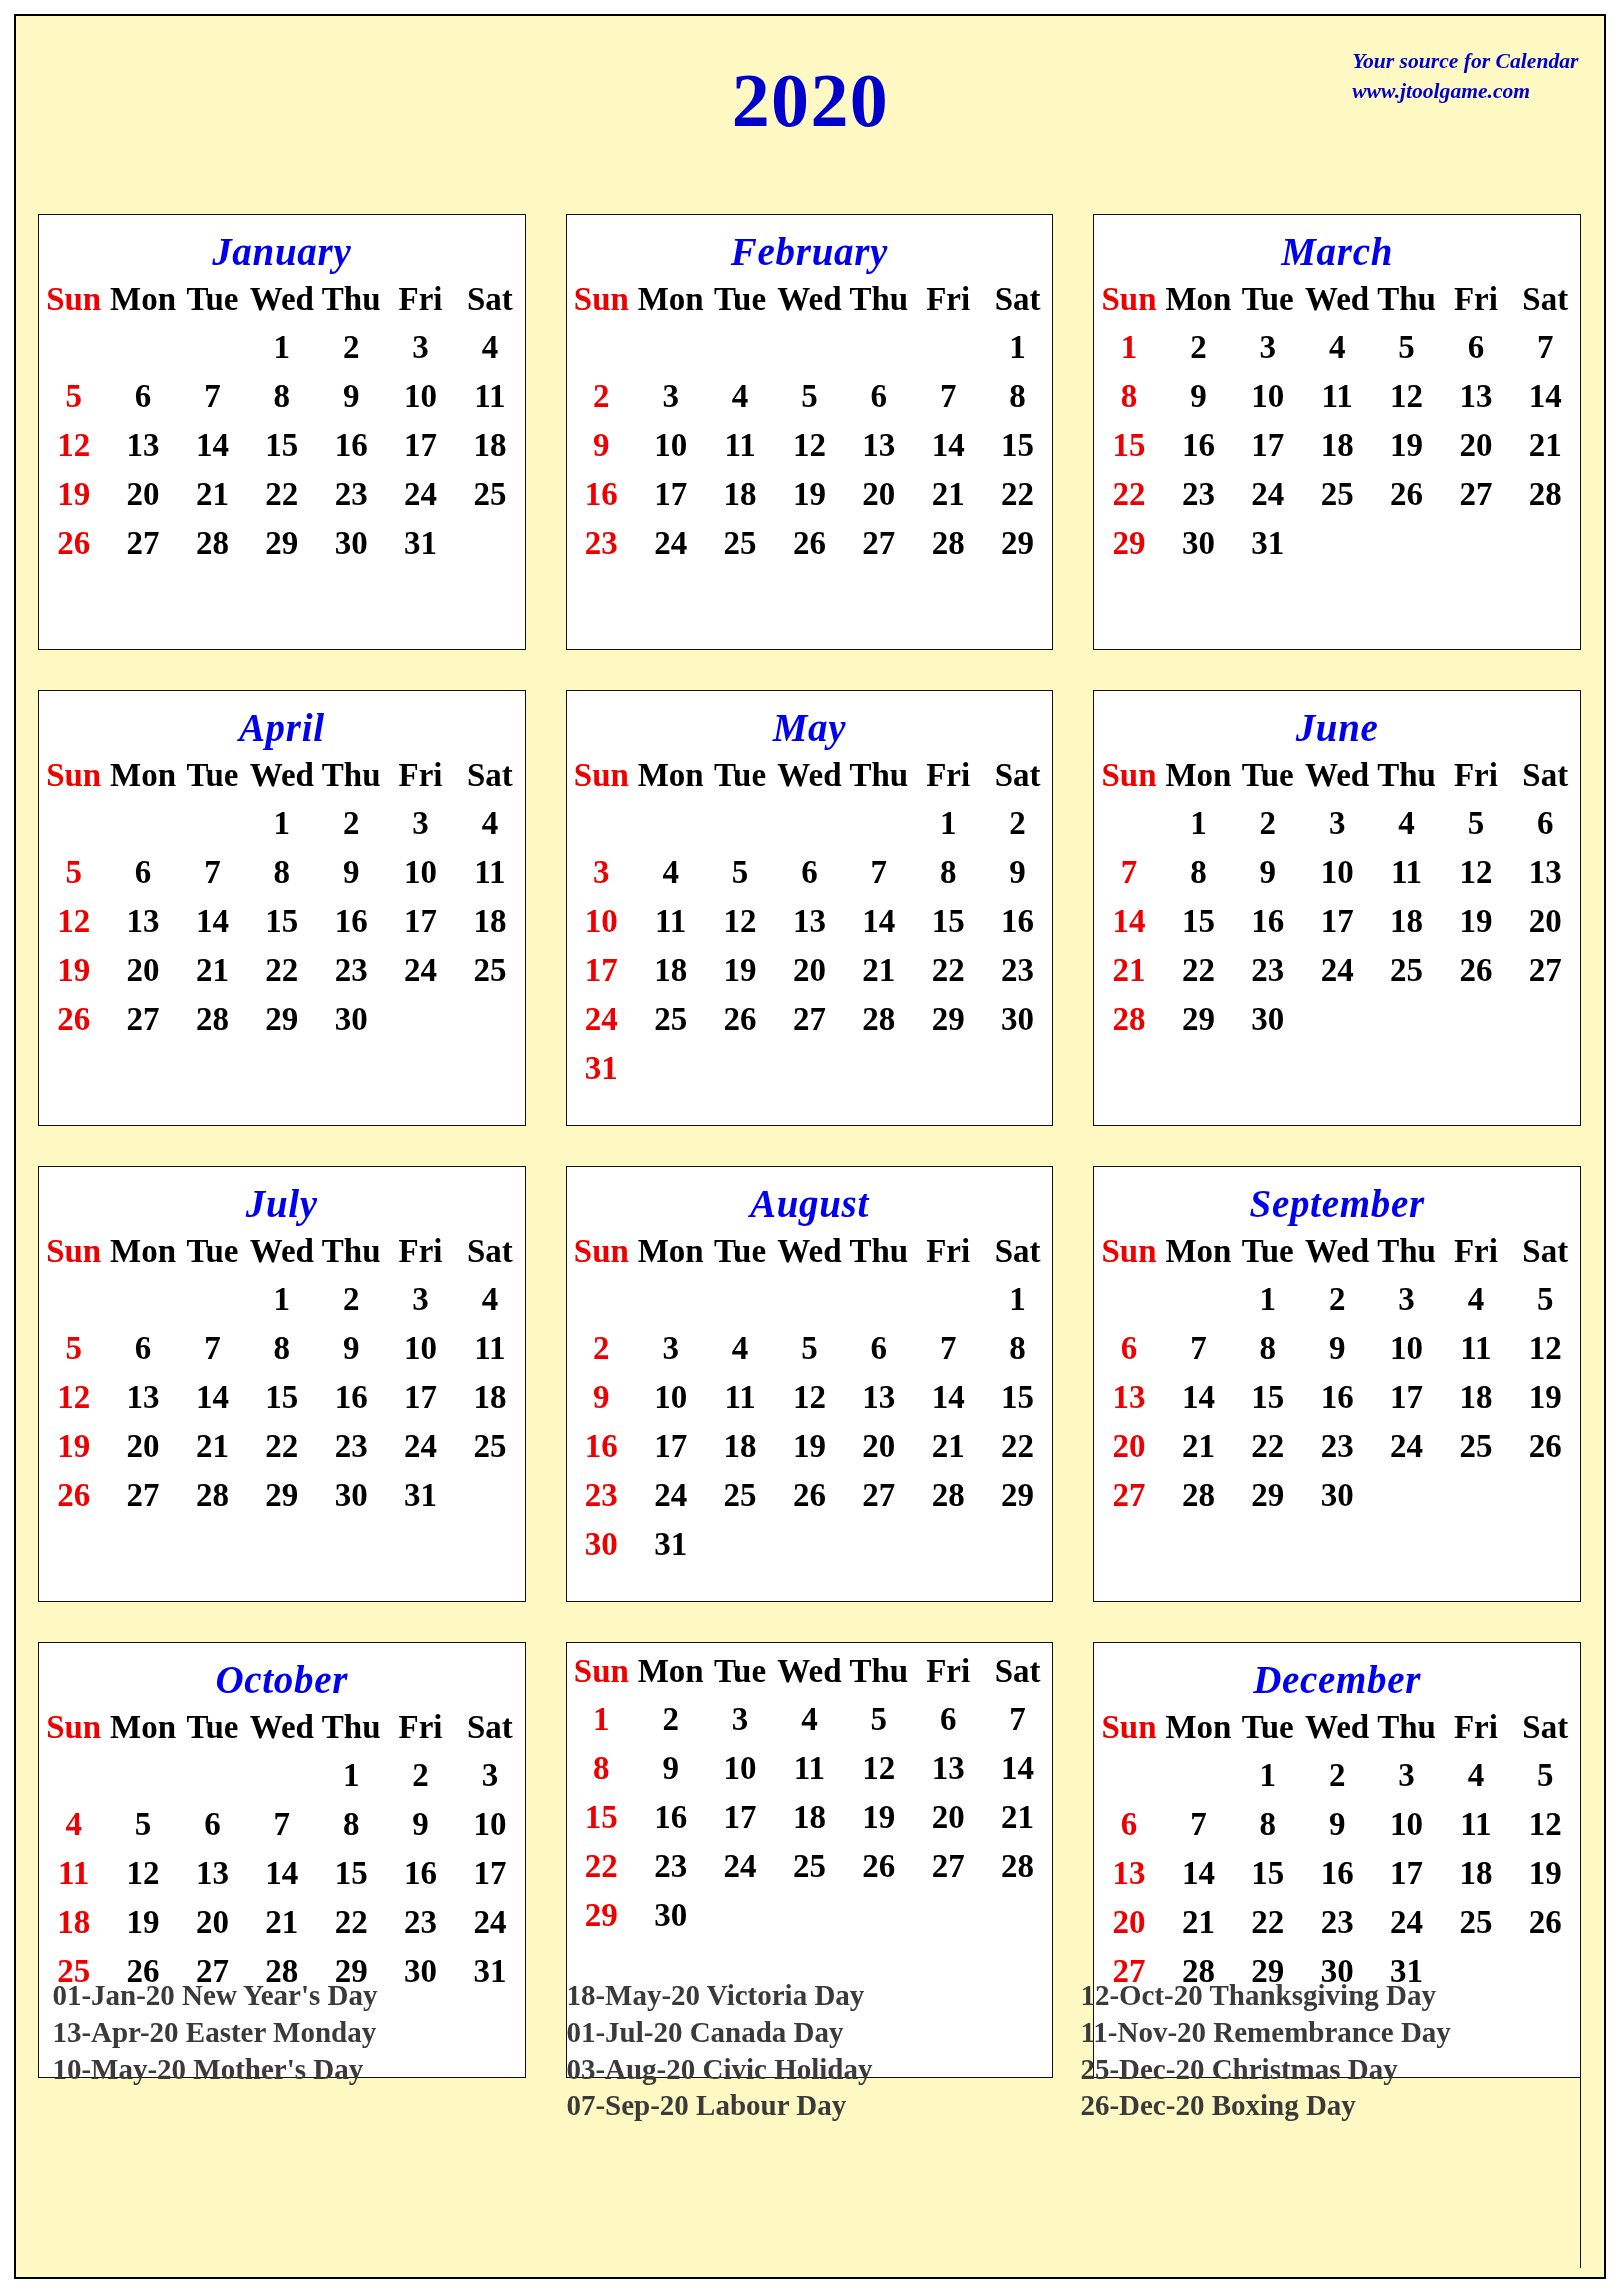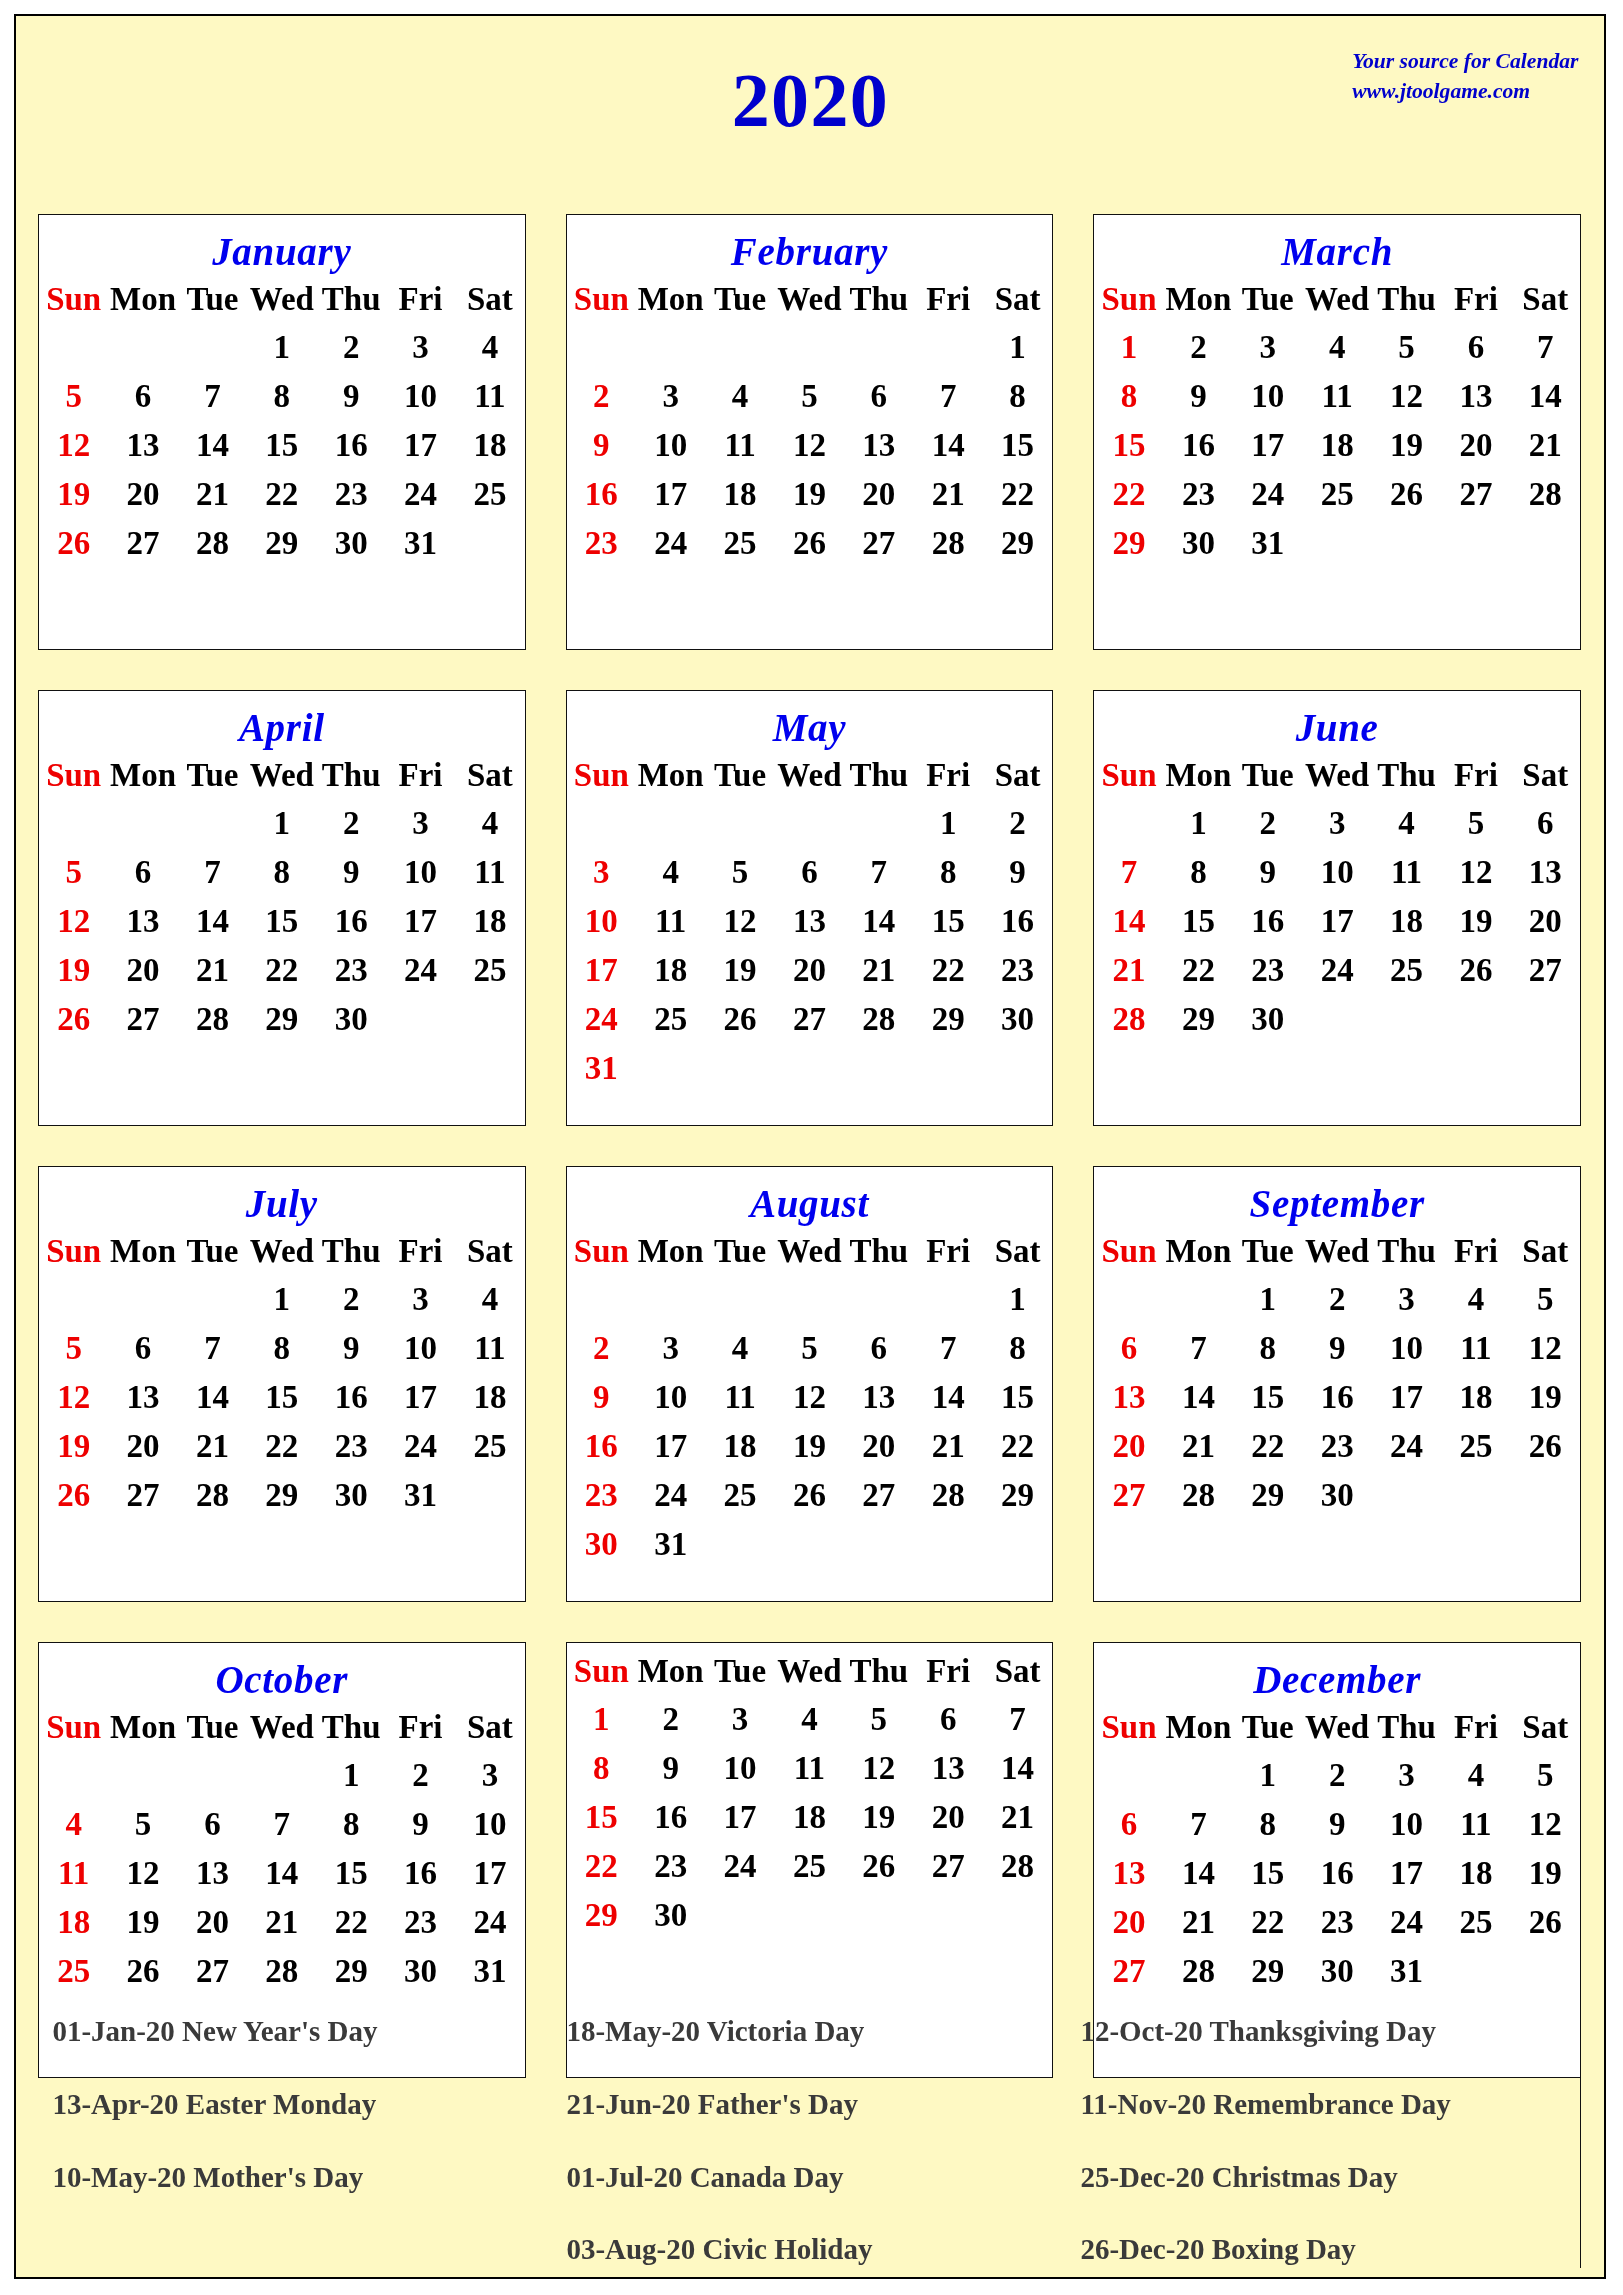--- a/index.html
+++ b/index.html
@@ -140,21 +140,20 @@
     padding-left: 14.4px;
     padding-top: 6.5px;
   }
   .holiday-line {
     font-family: "Liberation Serif", "DejaVu Serif", serif;
     font-weight: bold;
     font-size: 29px;
     line-height: 1.27;
     color: #3a3a3a;
     white-space: nowrap;
-    margin-top: 36px;
   }
   .holiday-date { }
   .holiday-name { }
 </style>
 </head>
 <body>
 
 <div id="page">
 
   <div id="header">
@@ -1032,21 +1031,20 @@
     </div>
 
   <div id="holidays">
       <div class="holiday-col">
         <div class="holiday-line"><span class="holiday-date">01-Jan-20</span> <span class="holiday-name">New Year's Day</span></div>
         <div class="holiday-line"><span class="holiday-date">13-Apr-20</span> <span class="holiday-name">Easter Monday</span></div>
         <div class="holiday-line"><span class="holiday-date">10-May-20</span> <span class="holiday-name">Mother's Day</span></div>
       </div>
       <div class="holiday-col">
         <div class="holiday-line"><span class="holiday-date">18-May-20</span> <span class="holiday-name">Victoria Day</span></div>
-        <div class="holiday-line"><span class="holiday-date">21-Jun-20</span> <span class="holiday-name">Father's Day</span></div>
         <div class="holiday-line"><span class="holiday-date">01-Jul-20</span> <span class="holiday-name">Canada Day</span></div>
         <div class="holiday-line"><span class="holiday-date">03-Aug-20</span> <span class="holiday-name">Civic Holiday</span></div>
         <div class="holiday-line"><span class="holiday-date">07-Sep-20</span> <span class="holiday-name">Labour Day</span></div>
       </div>
       <div class="holiday-col">
         <div class="holiday-line"><span class="holiday-date">12-Oct-20</span> <span class="holiday-name">Thanksgiving Day</span></div>
         <div class="holiday-line"><span class="holiday-date">11-Nov-20</span> <span class="holiday-name">Remembrance Day</span></div>
         <div class="holiday-line"><span class="holiday-date">25-Dec-20</span> <span class="holiday-name">Christmas Day</span></div>
         <div class="holiday-line"><span class="holiday-date">26-Dec-20</span> <span class="holiday-name">Boxing Day</span></div>
       </div>

